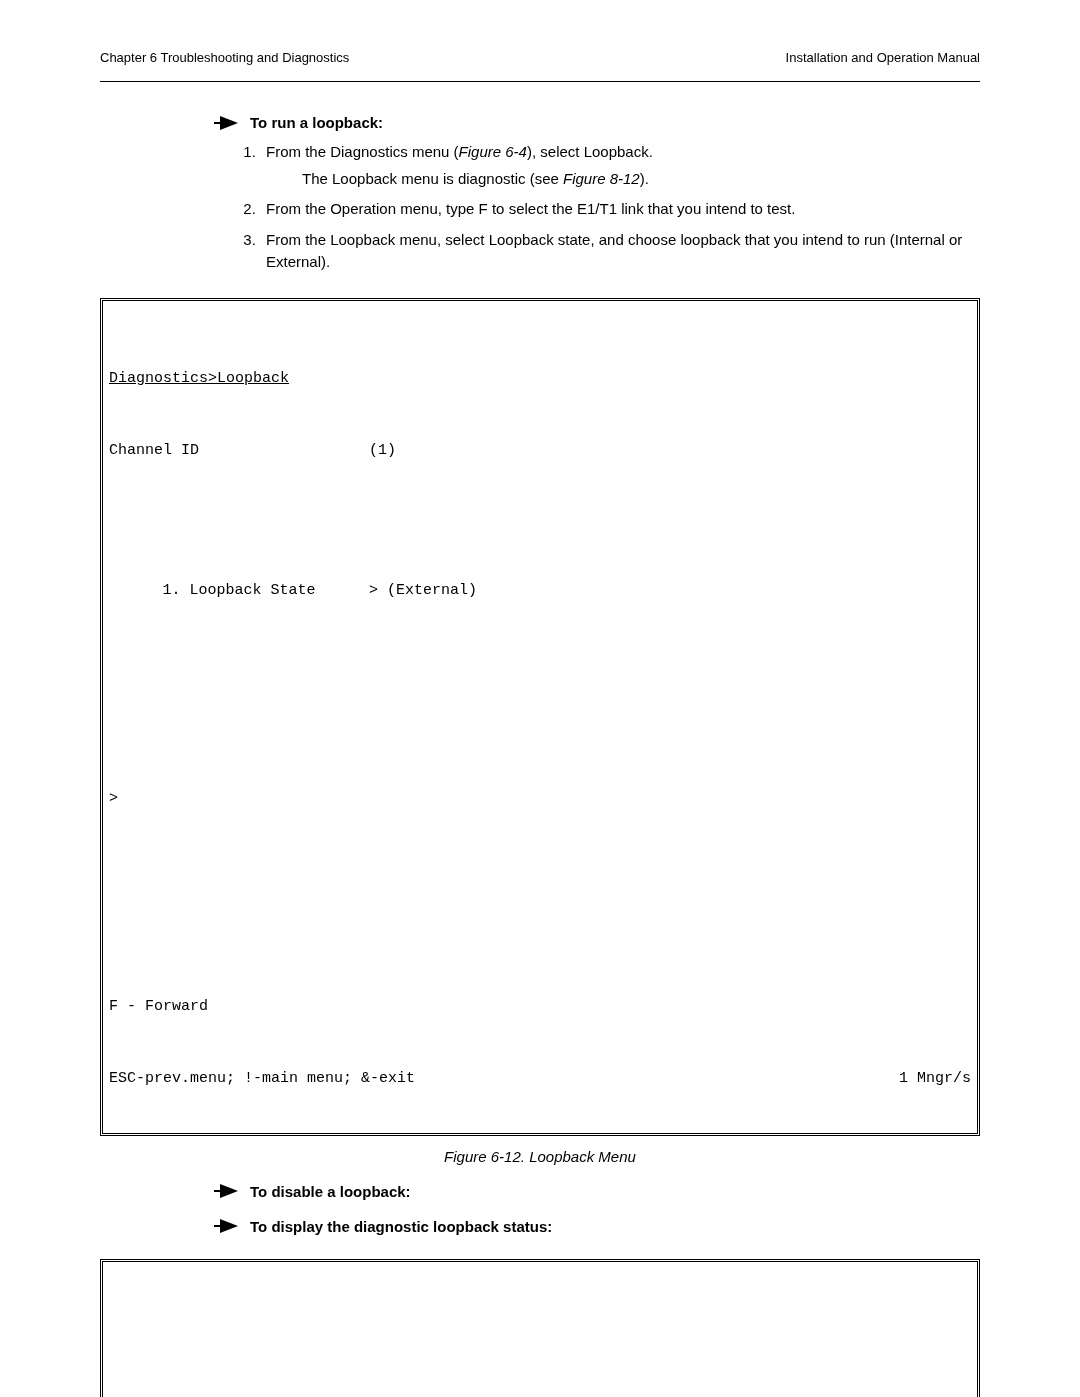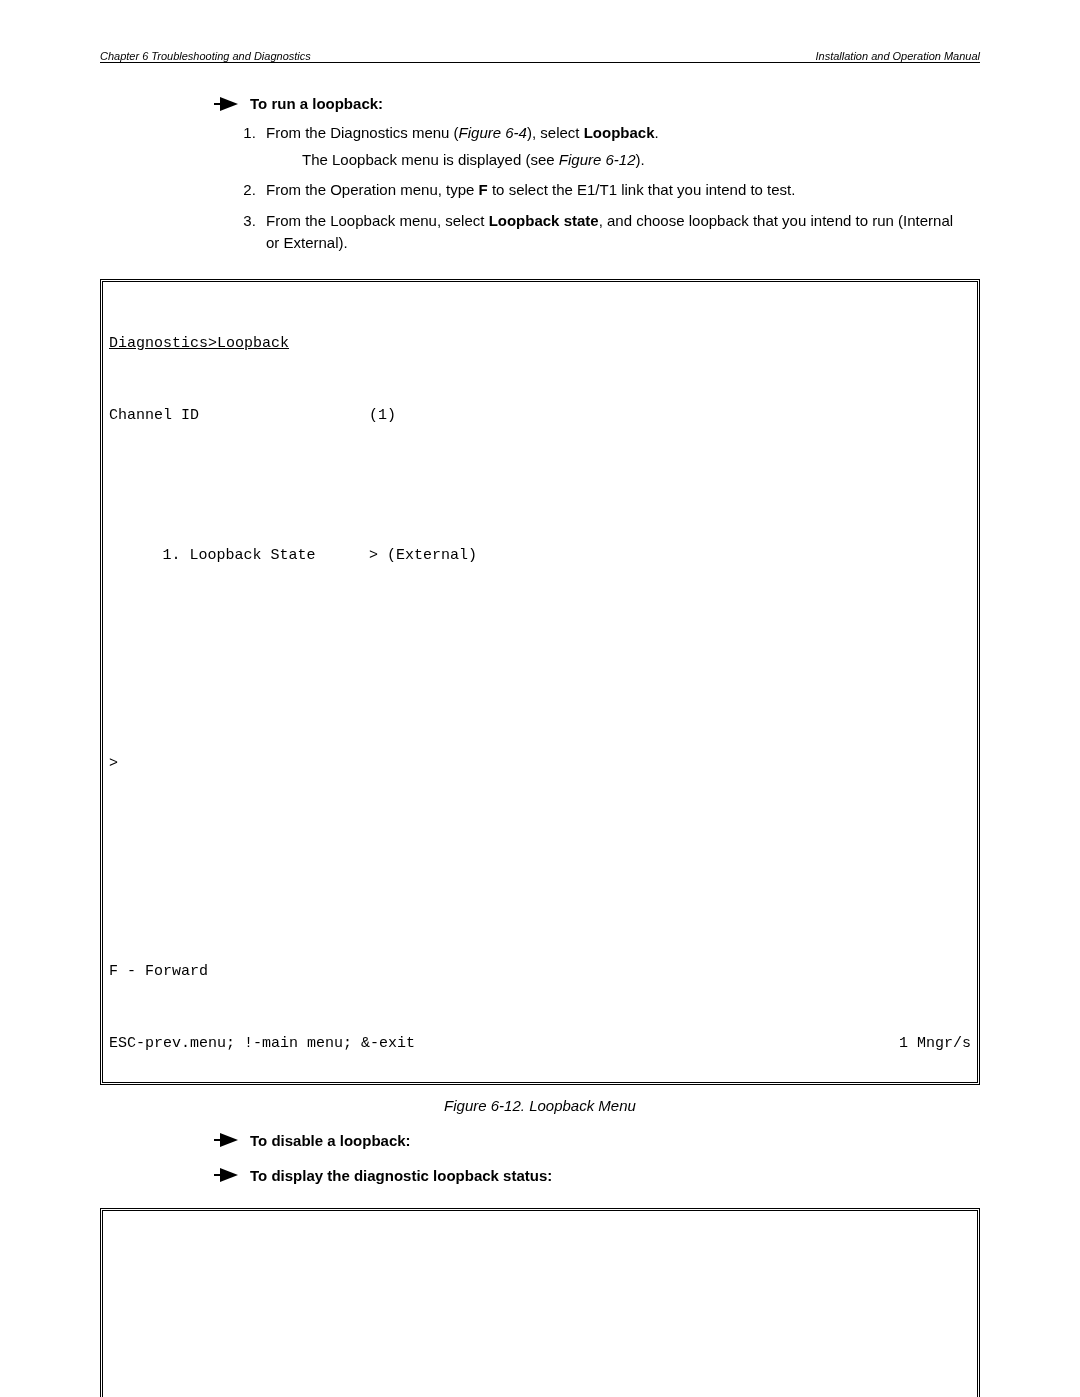--- a/index.html
+++ b/index.html
@@ -12,24 +12,23 @@
       background: #fff;
       color: #000;
       width: 1080px;
       margin: 0 auto;
       padding: 50px 100px 40px 100px;
     }
     .header-line {
       border-bottom: 1px solid #000;
       display: flex;
       justify-content: space-between;
-      font-size: 11px;
-      padding-bottom: 0;
+      font-size: 13px;
+      padding-bottom: 16px;
       margin-bottom: 32px;
-      font-style: italic;
     }
     .procedures {
       margin-left: 120px;
       margin-right: 10px;
     }
     .proc-title {
       display: flex;
       align-items: center;
       font-size: 15px;
       font-weight: bold;
@@ -77,27 +76,27 @@
     }
     .sub-indent {
       margin-left: 36px;
       margin-top: 4px;
     }
     .link-blue {
       color: #000000;
       font-style: italic;
     }
     .bold {
-      font-weight: bold;
+      font-weight: normal;
     }
     .terminal {
       border: 3px double #000;
       font-family: "Courier New", monospace;
       font-size: 15px;
-      padding: 2px 6px;
+      padding: 18px 6px;
       margin-top: 24px;
       margin-bottom: 12px;
       line-height: 1.6;
       white-space: pre;
       overflow: hidden;
     }
     .terminal .row {
       display: flex;
       justify-content: space-between;
     }
@@ -131,21 +130,21 @@
 
   <div class="proc-title">
     <span class="arrow-icon"></span>
     <span>To run a loopback:</span>
   </div>
 
   <ol class="ol">
     <li>
       <span>From the Diagnostics menu (</span><span class="link-blue">Figure 6-4</span><span>), select </span><span class="bold">Loopback</span><span>.</span>
       <div class="sub-indent">
-        <span>The Loopback menu is displayed (see </span><span class="link-blue">Figure 6-12</span><span>).</span>
+        <span>The Loopback menu is diagnostic (see </span><span class="link-blue">Figure 8-12</span><span>).</span>
       </div>
     </li>
     <li>
       <span>From the Operation menu, type </span><span class="bold">F</span><span> to select the E1/T1 link that you intend to test.</span>
     </li>
     <li>
       <span>From the Loopback menu, select </span><span class="bold">Loopback state</span><span>, and choose loopback that you intend to run (Internal or External).</span>
     </li>
   </ol>
 </div>

